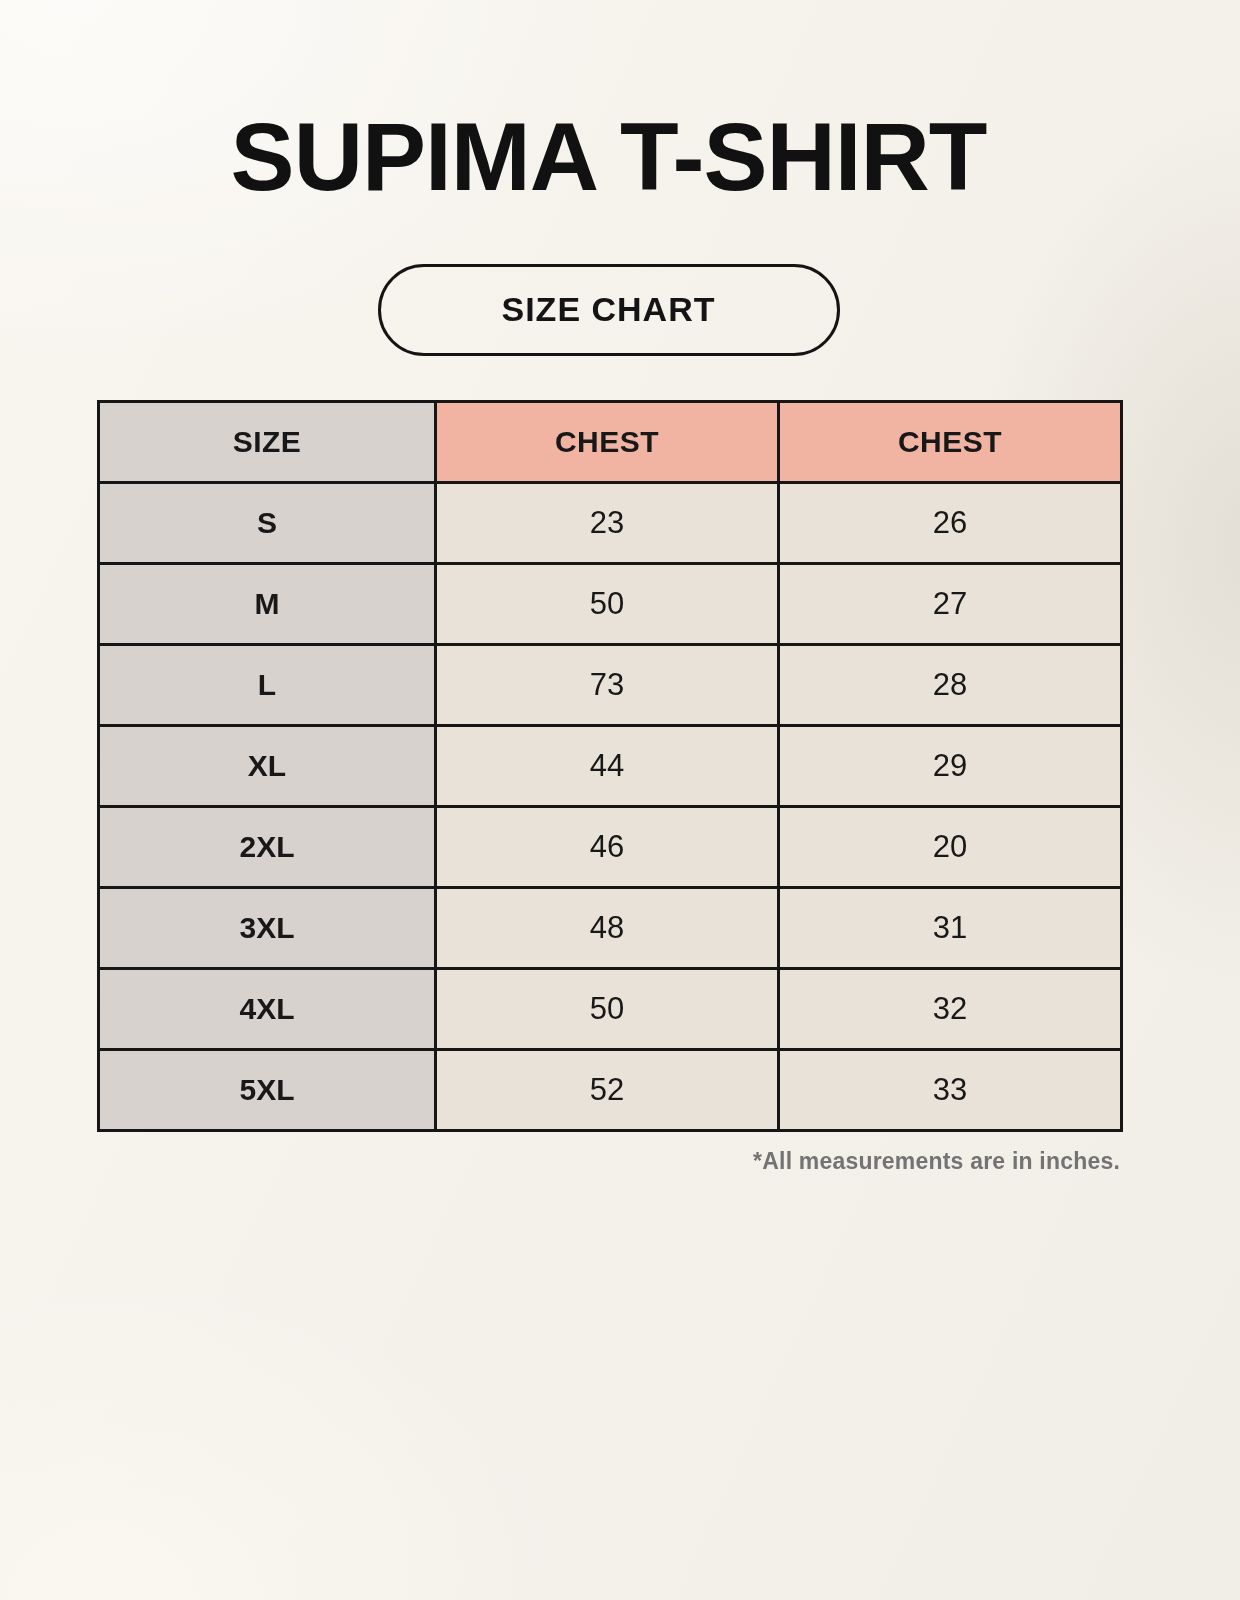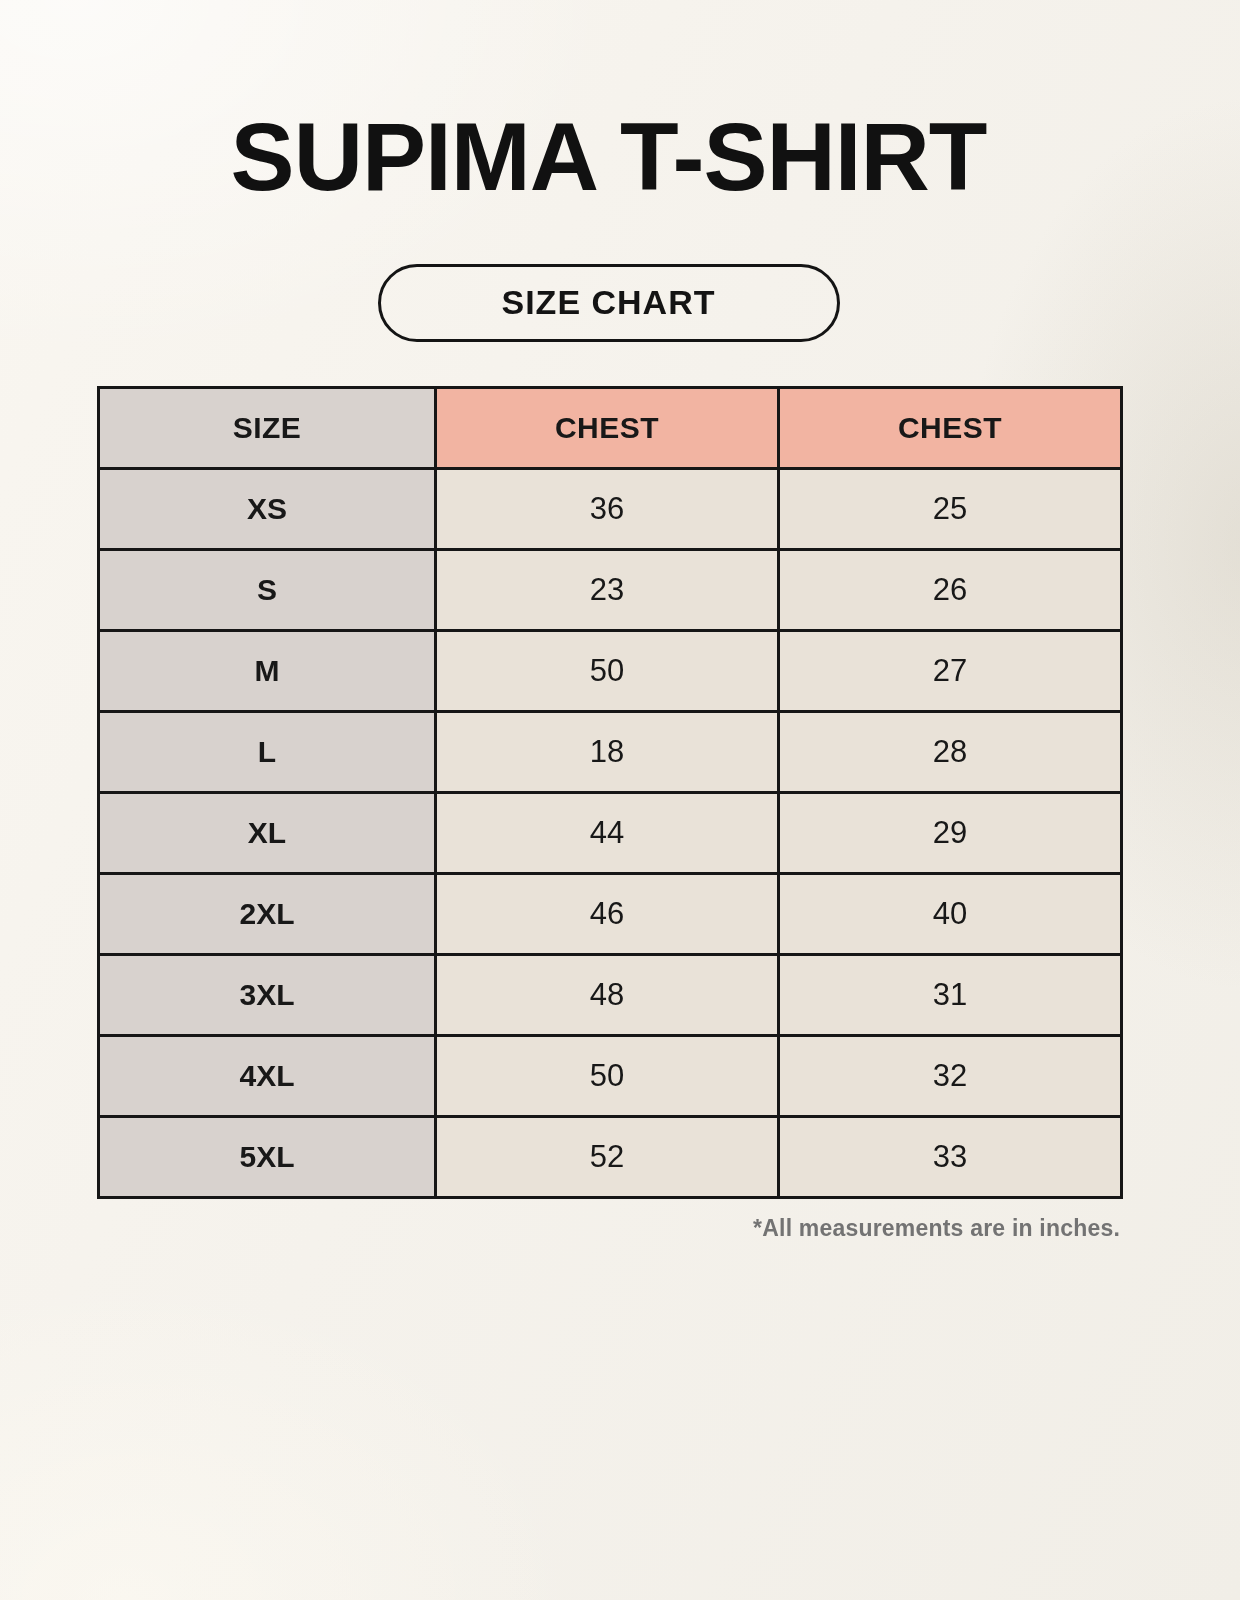--- a/index.html
+++ b/index.html
@@ -34,21 +34,21 @@
     text-align: center;
     font-size: 96px;
     line-height: 1.05;
     font-weight: 700;
     letter-spacing: -1px;
     color: #111;
     white-space: nowrap;
   }
   .pill {
     width: 462px;
-    height: 78px;
+    height: 92px;
     margin: 56px auto 0 auto;
     border: 3px solid #141414;
     border-radius: 999px;
     background: transparent;
     display: flex;
     align-items: center;
     justify-content: center;
   }
   .pill span {
     font-size: 34px;
@@ -119,48 +119,43 @@
     </colgroup>
     <thead>
       <tr>
         <th class="col-size">SIZE</th>
         <th class="col-accent">CHEST</th>
         <th class="col-accent">CHEST</th>
       </tr>
     </thead>
     <tbody>
         <tr>
-          <th scope="row">XS</th>
-          <td>36</td>
-          <td>25</td>
-        </tr>
-        <tr>
           <th scope="row">S</th>
           <td>23</td>
           <td>26</td>
         </tr>
         <tr>
           <th scope="row">M</th>
           <td>50</td>
           <td>27</td>
         </tr>
         <tr>
           <th scope="row">L</th>
-          <td>18</td>
+          <td>73</td>
           <td>28</td>
         </tr>
         <tr>
           <th scope="row">XL</th>
           <td>44</td>
           <td>29</td>
         </tr>
         <tr>
           <th scope="row">2XL</th>
           <td>46</td>
-          <td>40</td>
+          <td>20</td>
         </tr>
         <tr>
           <th scope="row">3XL</th>
           <td>48</td>
           <td>31</td>
         </tr>
         <tr>
           <th scope="row">4XL</th>
           <td>50</td>
           <td>32</td>

